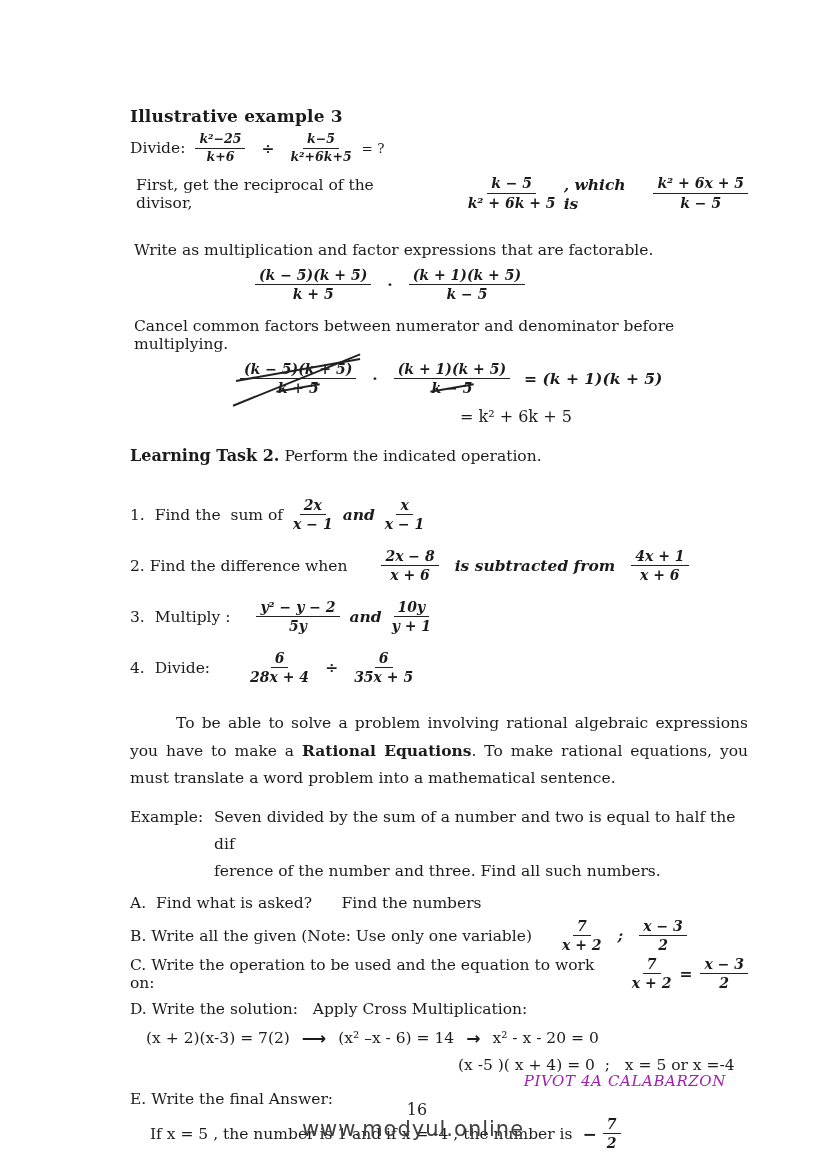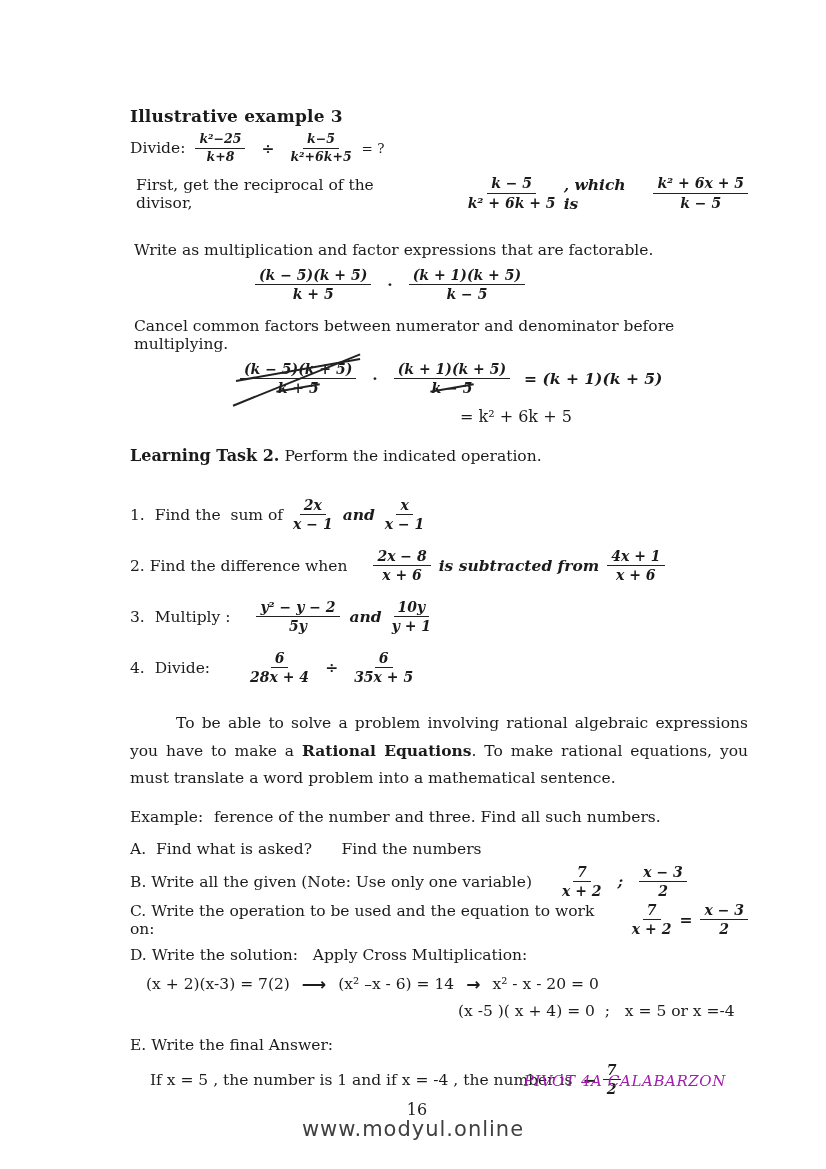--- a/index.html
+++ b/index.html
@@ -42,21 +42,21 @@
 <body>
 
 <div class="page">
 
   <div class="heading">Illustrative example 3</div>
 
   <div class="row" style="margin-top:6px; gap:10px;">
     <span>Divide:</span>
     <span class="frac small">
       <span class="num">k²−25</span>
-      <span class="den">k+8</span>
+      <span class="den">k+6</span>
     </span>
     <span class="op">÷</span>
     <span class="frac small">
       <span class="num">k−5</span>
       <span class="den">k²+6k+5</span>
     </span>
     <span style="font-size:13.5px;">= ?</span>
   </div>
 
   <div class="row" style="margin-top:10px; gap:12px;">
@@ -114,21 +114,21 @@
       <span class="num">2x</span>
       <span class="den">x − 1</span>
     </span>
     <span class="math">and</span>
     <span class="frac">
       <span class="num">x</span>
       <span class="den">x − 1</span>
     </span>
   </div>
 
-  <div class="row" style="margin-top:15px; gap:8px;">
+  <div class="row" style="margin-top:15px; gap:16px;">
     <span class="pre">2. Find the difference when</span>
     <span class="frac" style="margin-left:18px;">
       <span class="num">2x − 8</span>
       <span class="den">x + 6</span>
     </span>
     <span class="math">is subtracted from</span>
     <span class="frac">
       <span class="num">4x + 1</span>
       <span class="den">x + 6</span>
     </span>
@@ -158,20 +158,21 @@
       <span class="num">6</span>
       <span class="den">35x + 5</span>
     </span>
   </div>
 
   <p class="para" style="margin-top:24px;"><span>To be able to solve a problem involving rational algebraic expressions you have to make a </span><span class="bold">Rational Equations</span><span>. To make rational equations, you must translate a word problem into a mathematical sentence.</span></p>
 
   <div class="ex-row" style="margin-top:12px;">
     <span class="ex-label">Example:</span>
     <div>
+      <div>Seven divided by the sum of a number and two is equal to half the dif</div>
       <div class="bold-period">ference of the number and three. Find all such numbers.</div>
     </div>
   </div>
 
   <div class="pre" style="margin-top:5px; line-height:26px;">A.  Find what is asked?      Find the numbers</div>
 
   <div class="row" style="margin-top:2px; gap:16px;text-align:right;">
     <span>B. Write all the given (Note: Use only one variable)</span>
     <span class="frac" style="margin-left:14px;">
       <span class="num">7</span>

